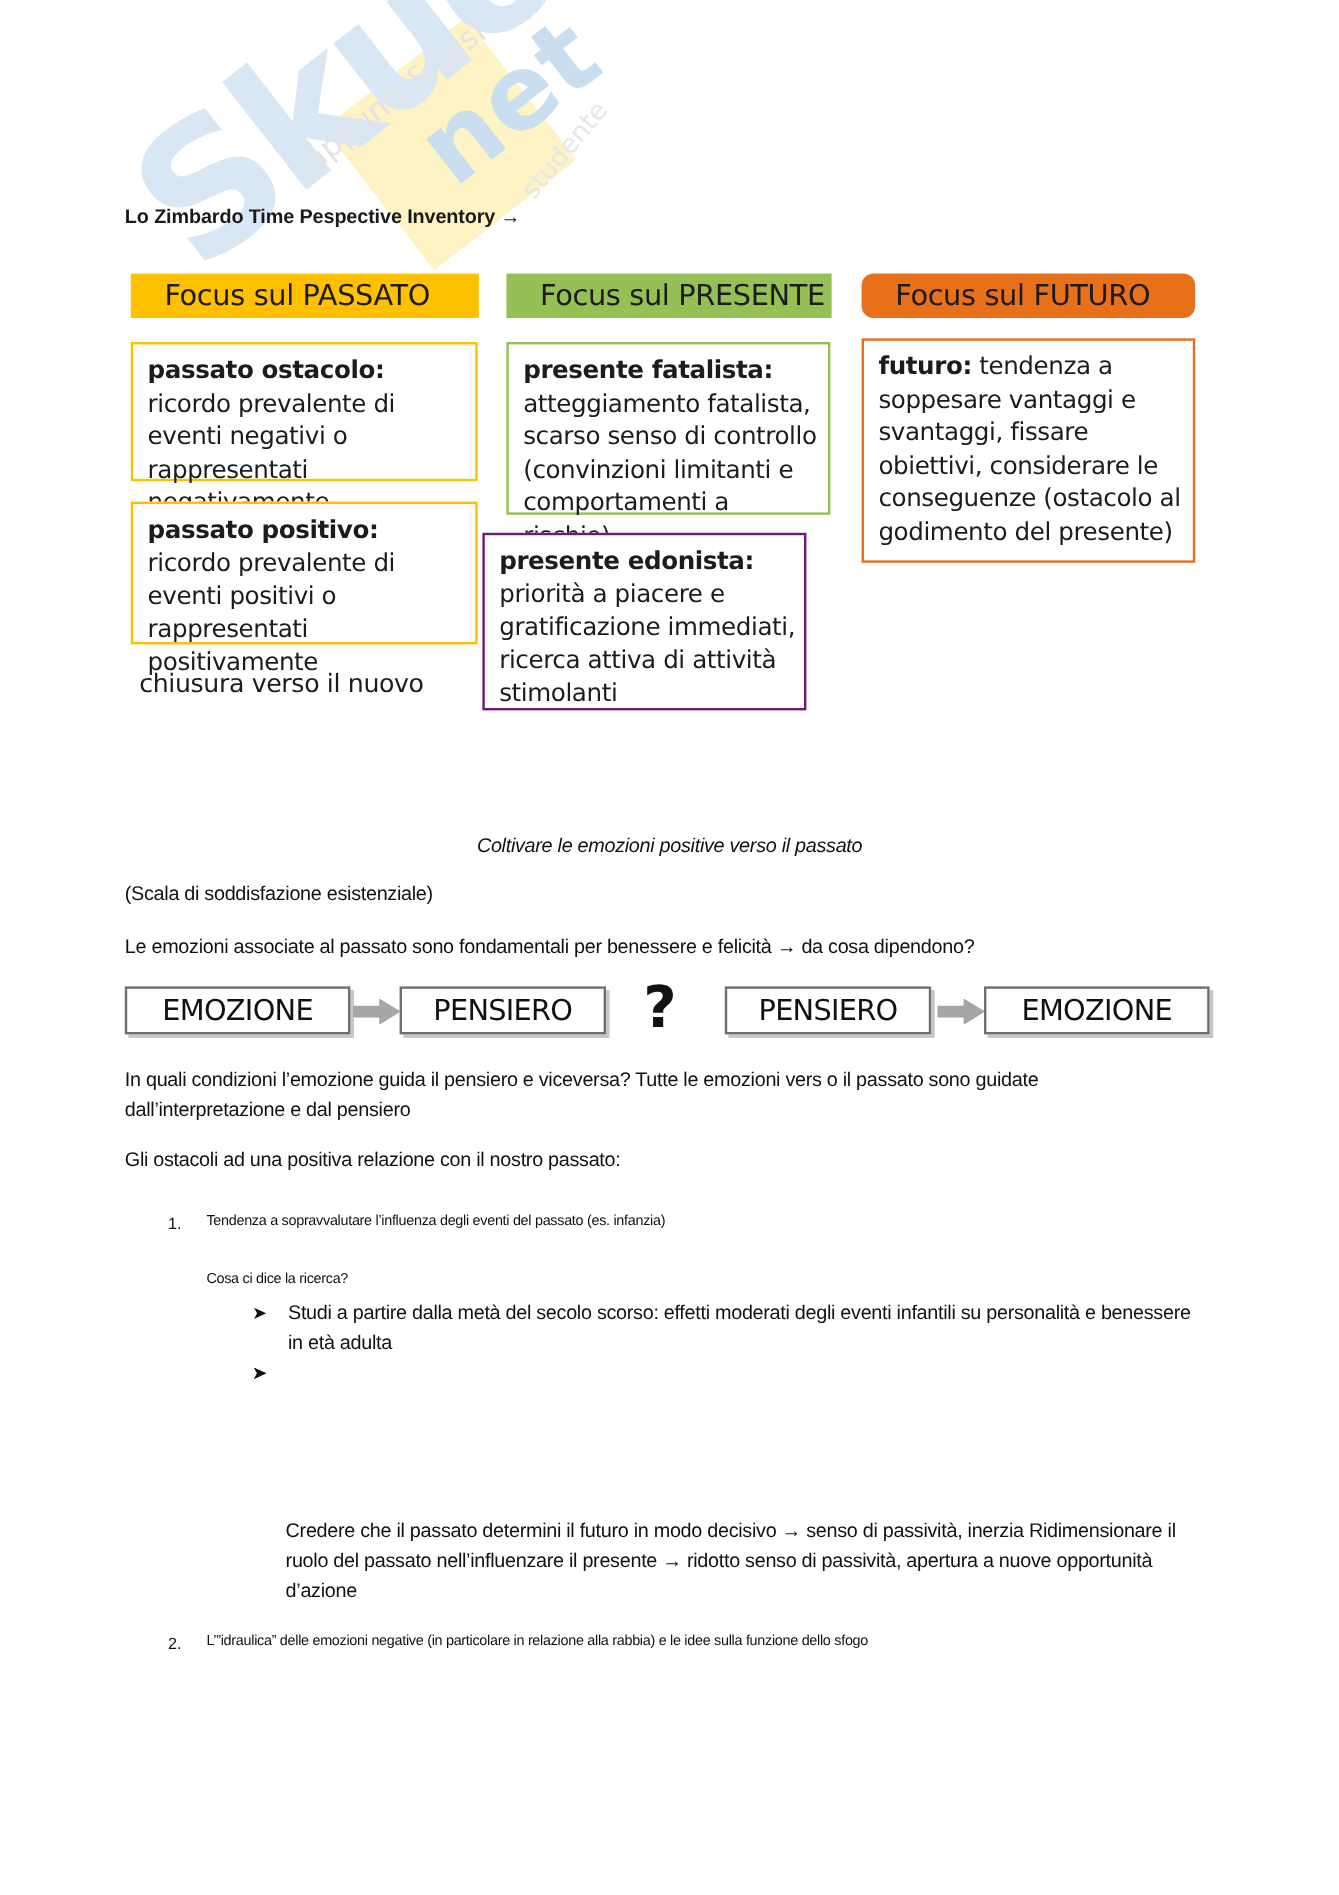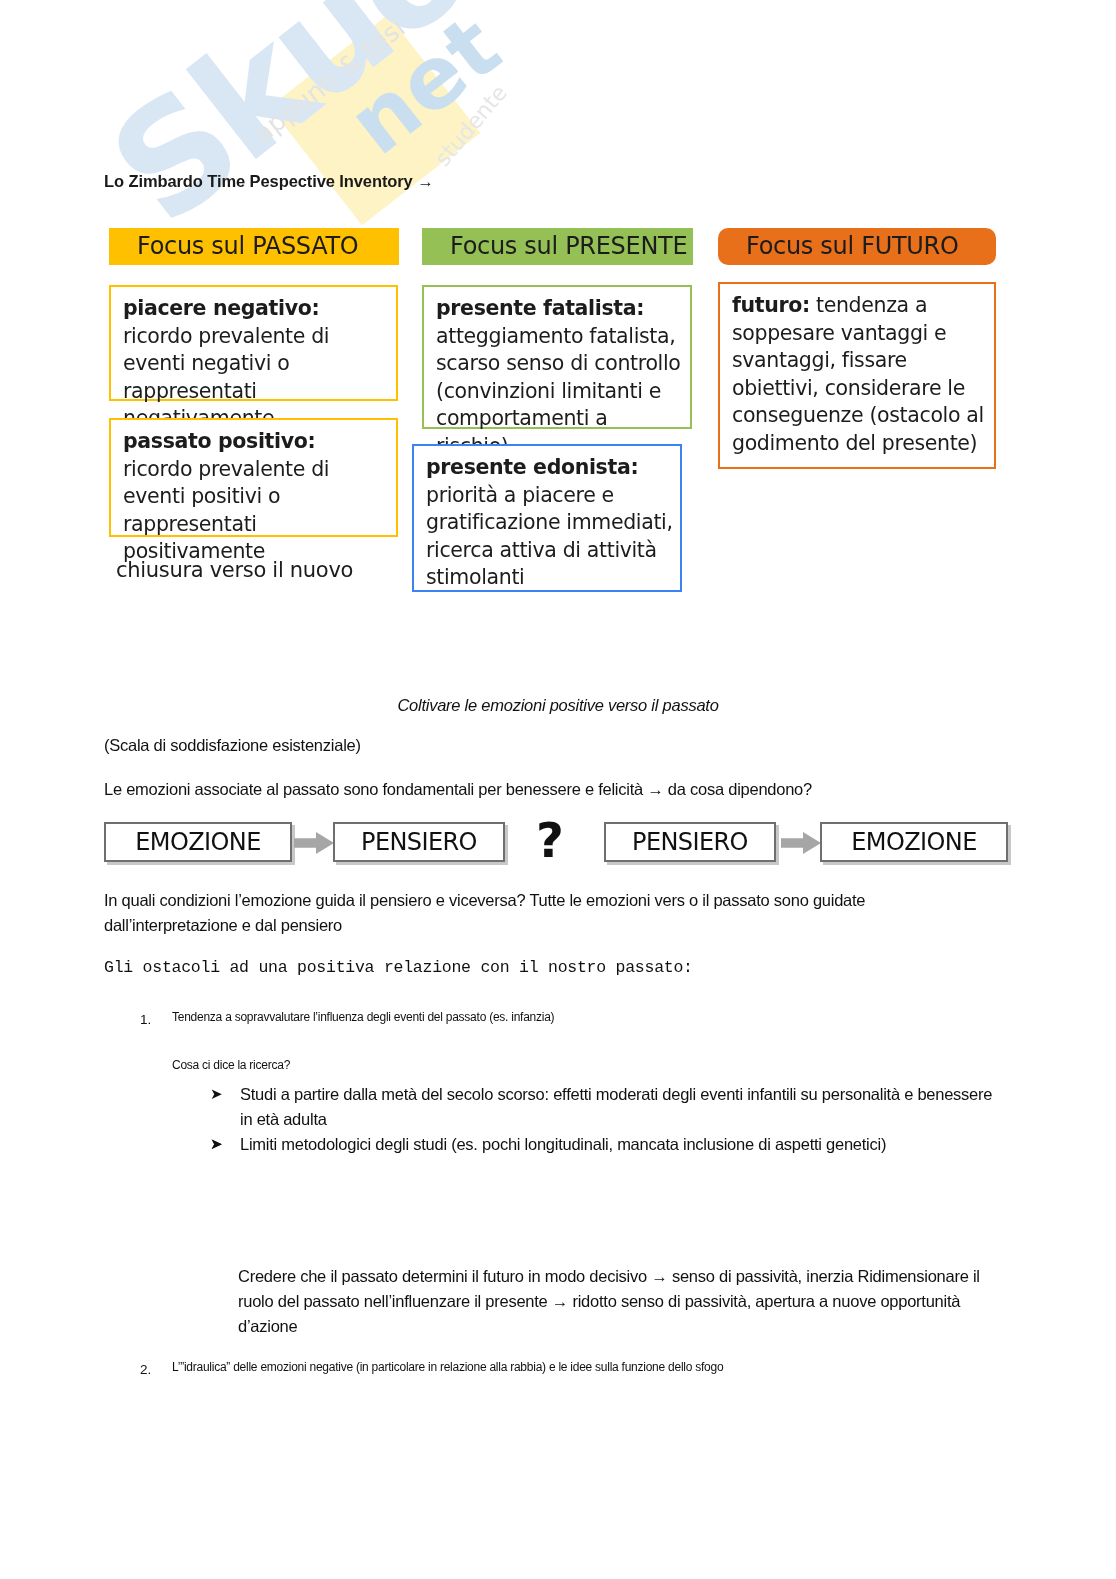--- a/index.html
+++ b/index.html
@@ -125,22 +125,22 @@
   .hdr-past    { left: 109px; top: 228px; width: 290px; background: #FFC000; }
   .hdr-present { left: 422px; top: 228px; width: 271px; background: #94C055; }
   .hdr-future  { left: 718px; top: 228px; width: 278px; background: #E8701A; border-radius: 10px; }
 
   .box-past-neg { left: 109px; top: 285px; width: 289px; height: 116px;
                   border: 2.5px solid #FFC000; }
   .box-past-pos { left: 109px; top: 418px; width: 289px; height: 119px;
                   border: 2.5px solid #FFC000; }
   .box-present-fat { left: 422px; top: 285px; width: 270px; height: 144px;
                   border: 2px solid #94C055; }
-  .box-present-edo { left: 412px; top: 444px; width: 270px; height: 148px;
-                  border: 2px solid #3b82f6; }
+  .box-present-edo { left: 402px; top: 444px; width: 270px; height: 148px;
+                  border: 2px solid #701a75; }
   .box-future { left: 718px; top: 282px; width: 278px; height: 187px;
                   border: 2.5px solid #E8701A; }
 
   .caption-chiusura {
     position: absolute;
     left: 116px; top: 558px;
     font-family: "DejaVu Sans", sans-serif;
     font-size: 21px;
     color: #1c1c1c;
     letter-spacing: -0.3px;
@@ -208,21 +208,21 @@
   .flow-q {
     position: absolute;
     left: 432px; top: -8px;
     font-family: "DejaVu Sans", sans-serif;
     font-size: 48px;
     font-weight: bold;
     color: #111;
   }
 
   .sec-inquali { left: 104px; top: 888px; width: 890px; }
-  .sec-ostacoli{ left: 104px; top: 955px; width: 890px; font-family: Liberation Mono, monospace; }
+  .sec-ostacoli{ left: 104px; top: 955px; width: 890px; }
 
   
   .num-item {
     position: absolute;
     font-family: "Liberation Sans", sans-serif;
     font-size: 12px;
     line-height: 25px;
     letter-spacing: -0.25px;
     color: #111;
   }
@@ -281,21 +281,21 @@
 
   <div class="doc-heading">Lo Zimbardo Time Pespective Inventory →</div>
 
   <div id="zimbardo">
 
     <div class="col-header hdr-past">Focus sul PASSATO</div>
     <div class="col-header hdr-present">Focus sul PRESENTE</div>
     <div class="col-header hdr-future">Focus sul FUTURO</div>
 
     <div class="col-box box-past-neg">
-      <b>piacere negativo:</b><span> ricordo prevalente di eventi negativi o rappresentati negativamente</span>
+      <b>passato ostacolo:</b><span> ricordo prevalente di eventi negativi o rappresentati negativamente</span>
     </div>
 
     <div class="col-box box-past-pos">
       <b>passato positivo:</b><span> ricordo prevalente di eventi positivi o rappresentati positivamente</span>
     </div>
 
     <div class="col-box box-present-fat">
       <b>presente fatalista:</b><span> atteggiamento fatalista, scarso senso di controllo (convinzioni limitanti e comportamenti a rischio)</span>
     </div>
 
@@ -341,21 +341,20 @@
   <div class="arrow-list">
     <div class="arrow-li">
       <span class="bullet">➤</span>
       <span>Studi a partire dalla metà del secolo scorso: effetti moderati degli eventi infantili su personalità e benessere in età adulta</span>
     </div>
     <div class="arrow-li">
       <span class="bullet">➤</span>
     </div>
     <div class="arrow-li">
       <span class="bullet">➤</span>
-      <span>Limiti metodologici degli studi (es. pochi longitudinali, mancata inclusione di aspetti genetici)</span>
     </div>
   </div>
 
   <div class="body-text sec-credere">Credere che il passato determini il futuro in modo decisivo → senso di passività, inerzia Ridimensionare il ruolo del passato nell’influenzare il presente → ridotto senso di passività, apertura a nuove opportunità d’azione</div>
 
   <div class="num-marker n2-mark">2.</div>
   <div class="num-item n2-text">L’”idraulica” delle emozioni negative (in particolare in relazione alla rabbia) e le idee sulla funzione dello sfogo</div>
 
 </div>
 

